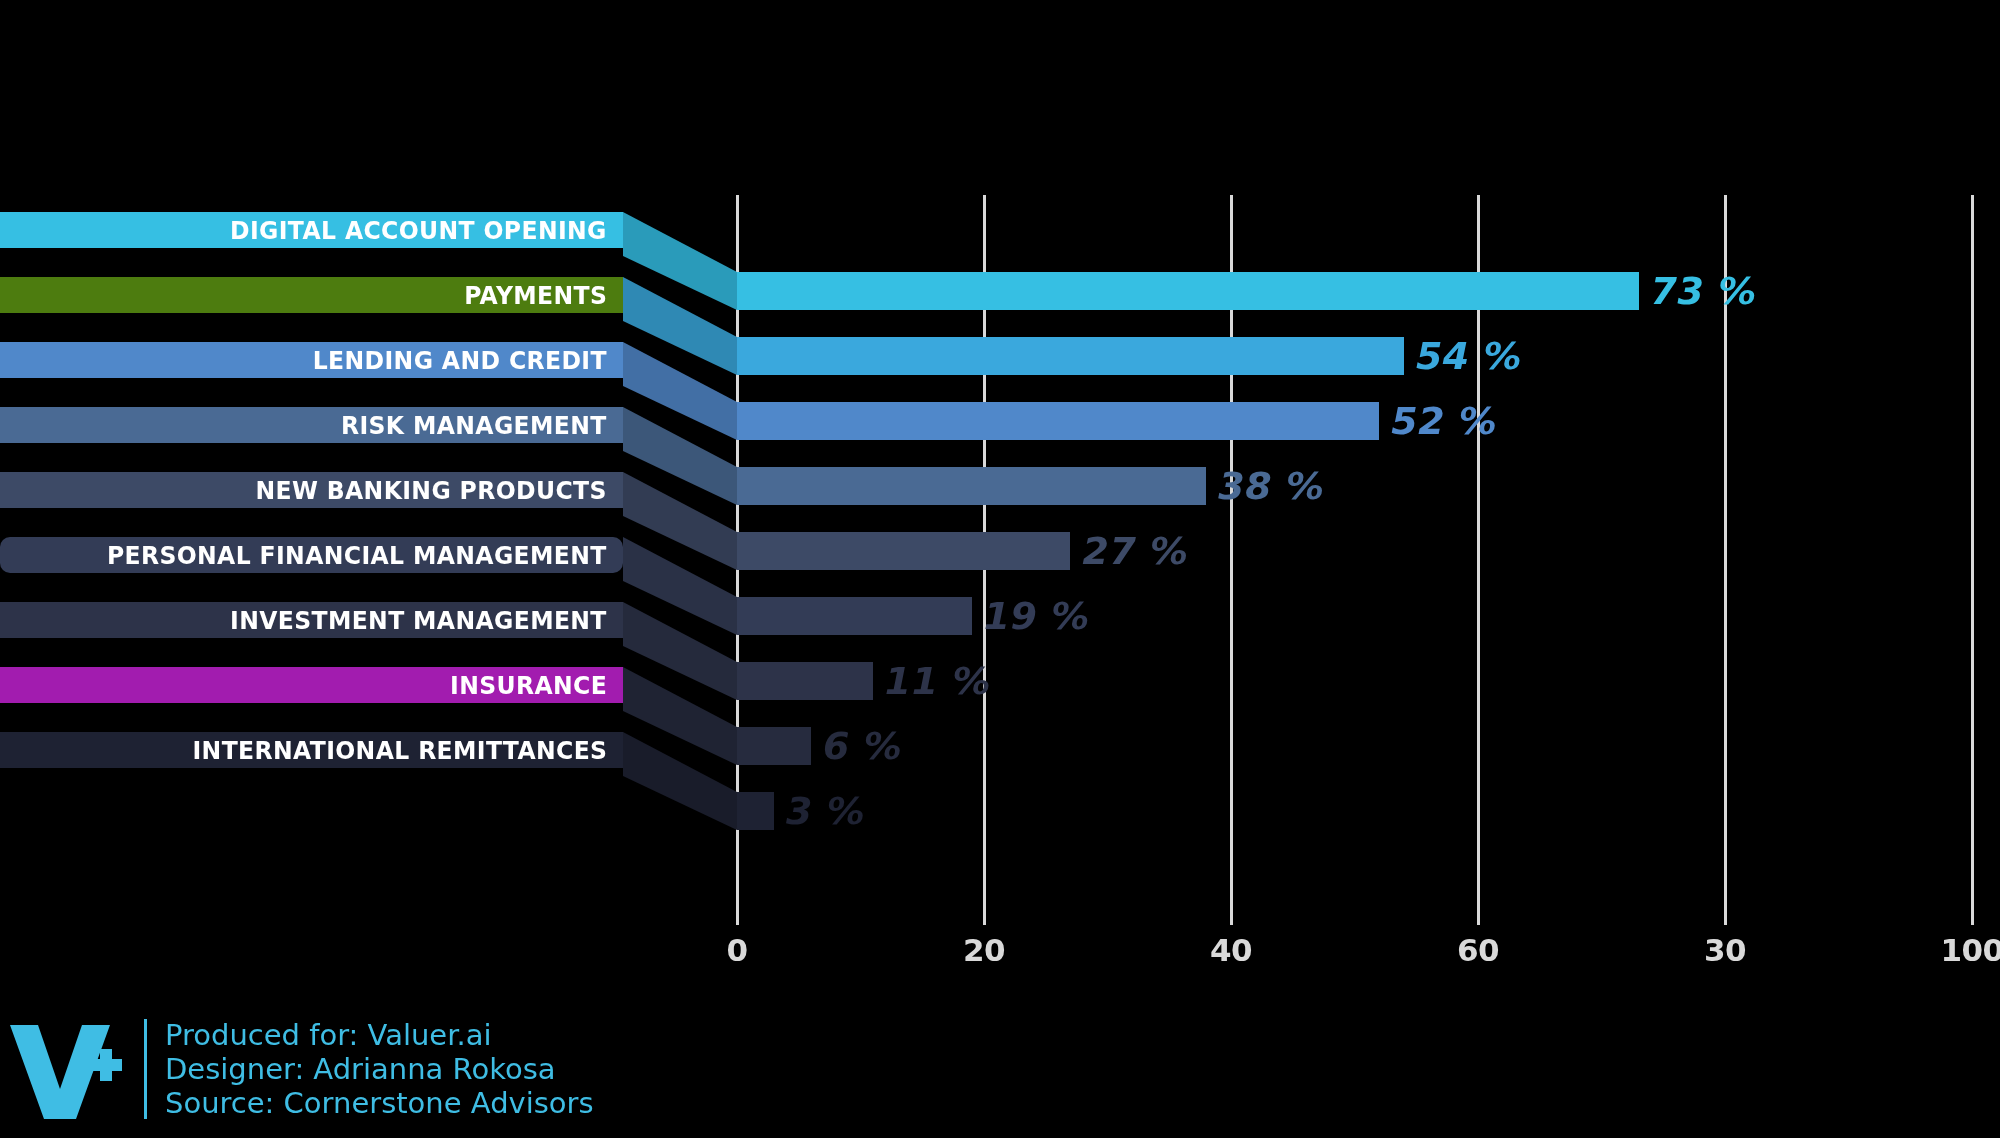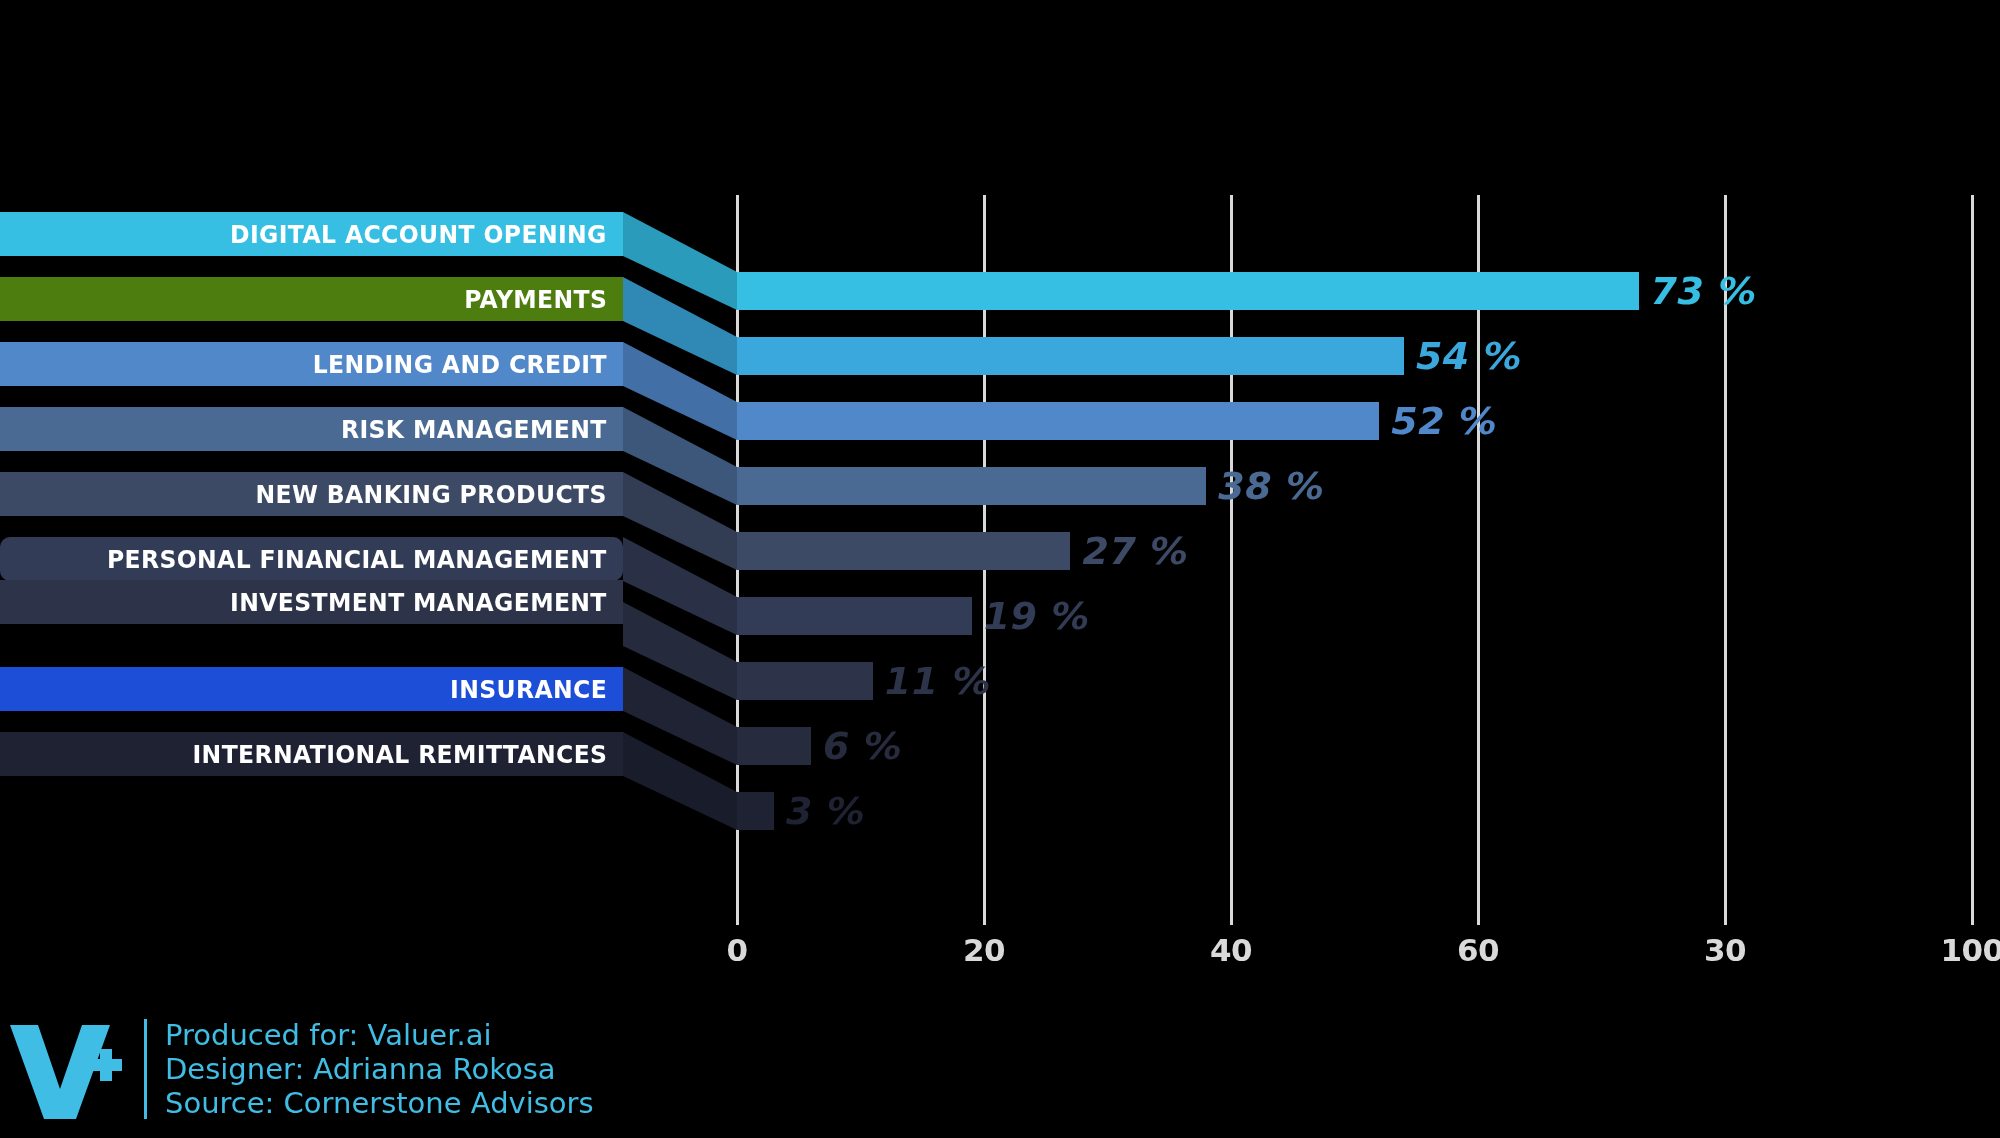--- a/index.html
+++ b/index.html
@@ -37,21 +37,21 @@
     letter-spacing: -0.5px;
     text-align: center;
     transform: translateX(-50%);
     white-space: nowrap;
   }
 
   
   .label-block {
     position: absolute;
     left: 0;
-    height: 44px;
+    height: 36px;
     width: 623px;
     display: flex;
     align-items: center;
     justify-content: flex-end;
     padding-right: 16px;
   }
   .label-text {
     color: #ffffff;
     font-family: "DejaVu Sans", sans-serif;
     font-weight: 700;
@@ -189,29 +189,29 @@
       <div class="bar" style="top: 597px; width: 234.65px; background: rgb(51, 60, 86);"></div>
       <div class="bar-value" style="left: 983.65px; top: 616px; color: rgb(51, 60, 86);">19 %</div>
       <div class="label-block" style="top: 537px; background: rgb(51, 60, 86); border-radius: 10px;">
         <span class="label-text">PERSONAL FINANCIAL MANAGEMENT</span>
       </div>
       <svg width="114" height="98" class="ribbon-fold" style="top: 602px;">
         <polygon points="0,0 114,60 114,98 0,44" fill="#252a3c"></polygon>
       </svg>
       <div class="bar" style="top: 662px; width: 135.85px; background: rgb(45, 51, 73);"></div>
       <div class="bar-value" style="left: 884.85px; top: 681px; color: rgb(45, 51, 73);">11 %</div>
-      <div class="label-block" style="top: 580px; background: rgb(45, 51, 73);">
+      <div class="label-block" style="top: 602px; background: rgb(45, 51, 73);">
         <span class="label-text">INVESTMENT MANAGEMENT</span>
       </div>
       <svg width="114" height="98" class="ribbon-fold" style="top: 667px;">
         <polygon points="0,0 114,60 114,98 0,44" fill="#1f2333"></polygon>
       </svg>
       <div class="bar" style="top: 727px; width: 74.1px; background: rgb(38, 43, 62);"></div>
       <div class="bar-value" style="left: 823.1px; top: 746px; color: rgb(38, 43, 62);">6 %</div>
-      <div class="label-block" style="top: 667px; background: #1d4ed8;">
+      <div class="label-block" style="top: 667px; background: #a21caf;">
         <span class="label-text">INSURANCE</span>
       </div>
       <svg width="114" height="98" class="ribbon-fold" style="top: 732px;">
         <polygon points="0,0 114,60 114,98 0,44" fill="#191c2a"></polygon>
       </svg>
       <div class="bar" style="top: 792px; width: 37.05px; background: rgb(30, 34, 51);"></div>
       <div class="bar-value" style="left: 786.05px; top: 811px; color: rgb(30, 34, 51);">3 %</div>
       <div class="label-block" style="top: 732px; background: rgb(30, 34, 51);">
         <span class="label-text">INTERNATIONAL REMITTANCES</span>
       </div>

